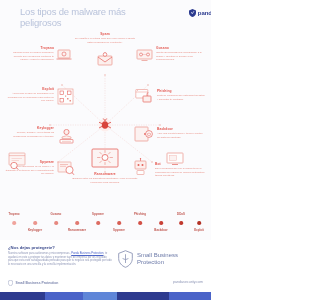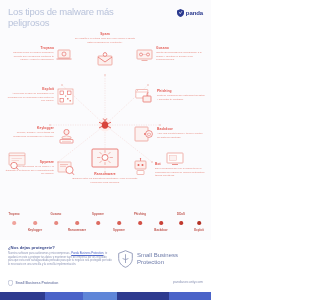--- a/index.html
+++ b/index.html
@@ -11,21 +11,21 @@
   }
   .page {
     position: relative;
     width: 211px; height: 300px;
     background: #fbfbfd;
     overflow: hidden;
   }
 
   
   .header {
-    position: absolute; left: 0; top: 0;
+    position: absolute; left: 12px; top: 0;
     width: 211px; height: 30px;
   }
   .title {
     position: absolute; left: 8px; top: 6px;
     width: 120px;
     font-size: 9.5px;
     line-height: 11px;
     font-weight: 400;
     color: #b9c3db;
     letter-spacing: -0.2px;

